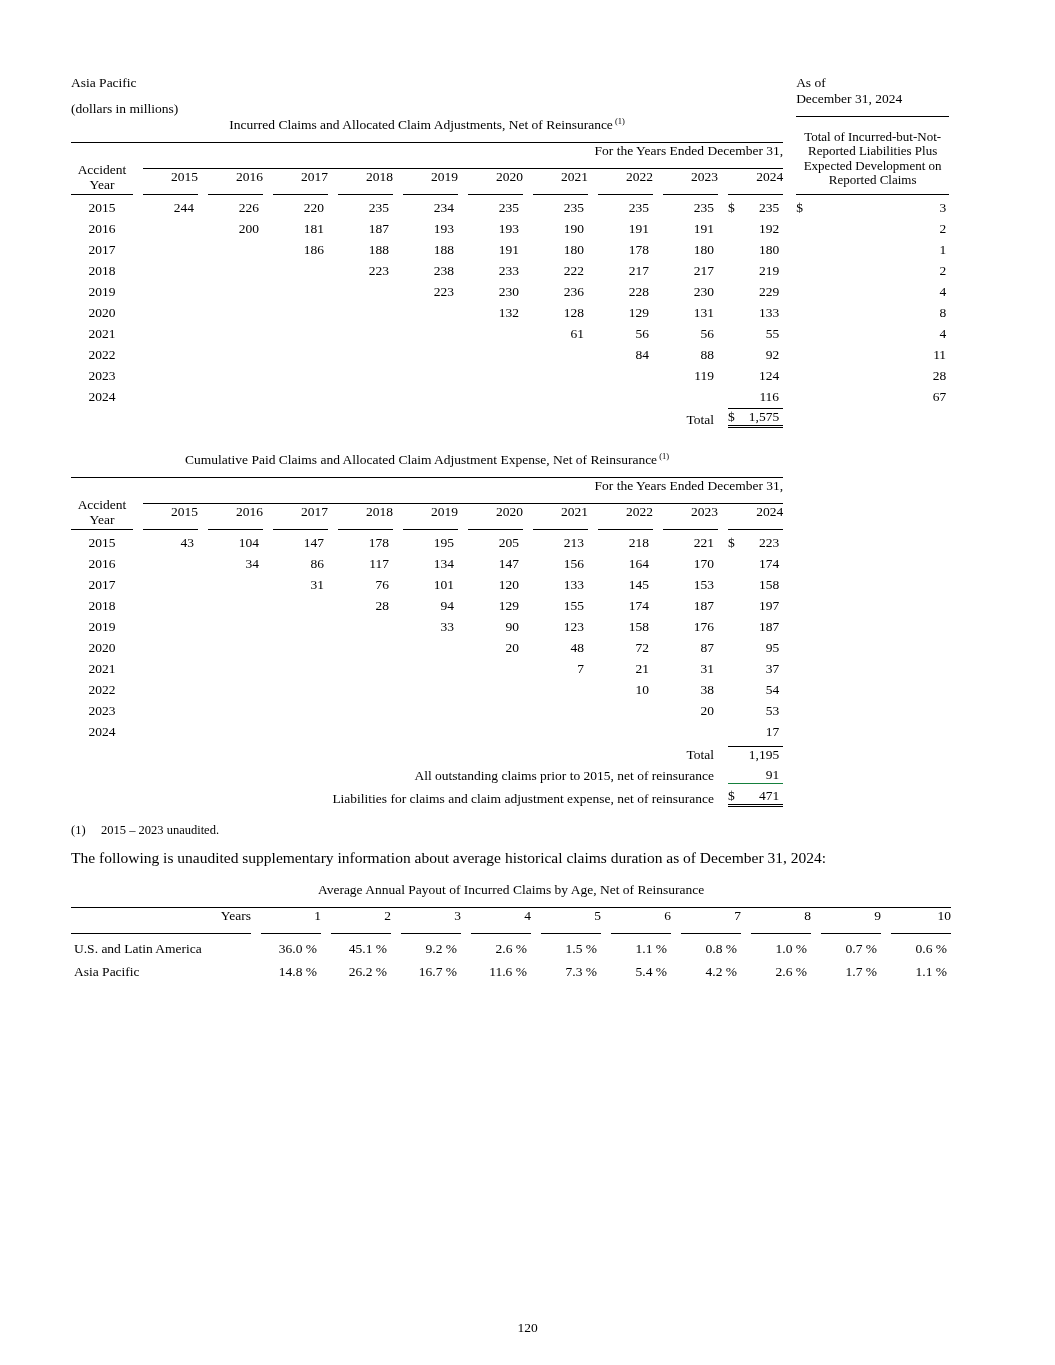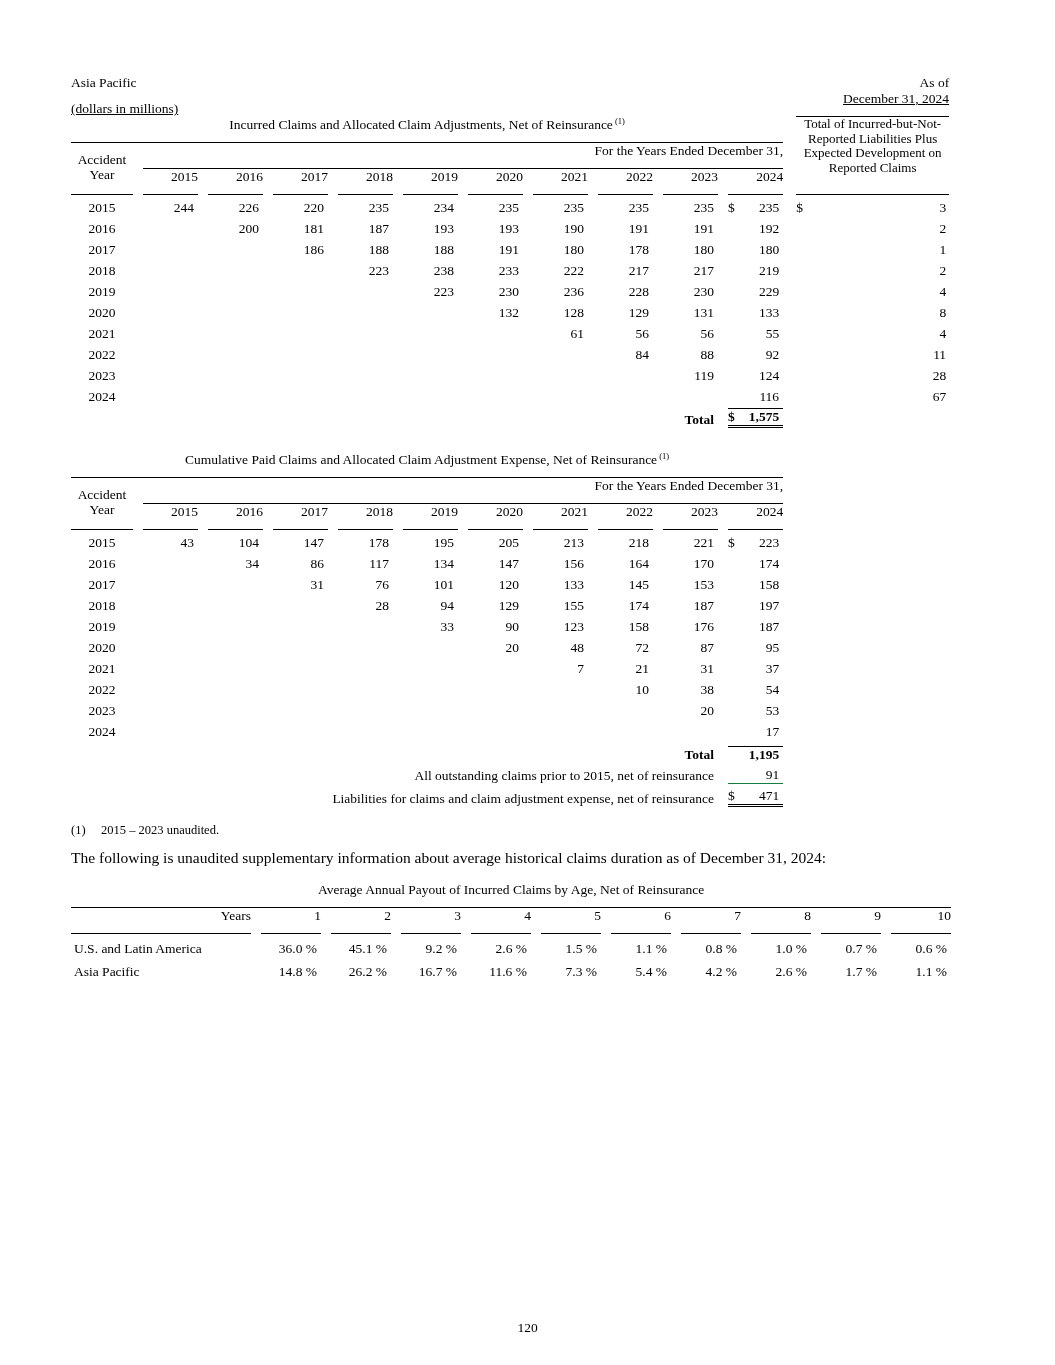--- a/index.html
+++ b/index.html
@@ -39,37 +39,37 @@
   .money.ibnr{margin-left:13px;padding-right:3px;}
   .ay{text-align:center;}
   .lbl{text-align:left;padding-left:3px;}
   .topline{border-top:1px solid #000;}
   .ulb{border-bottom:1px solid #15803d;}
   .dbl{border-bottom:3px double #000;}
 
   
   .t1 tr,.t2 tr{height:21px;}
   tr.r-meta1{height:19px;}
-  tr.r-meta2{height:21px;text-decoration:underline;}
+  tr.r-meta2{height:21px;}
   tr.r-title{height:22px;}
   tr.r-fy{height:19px;}
   tr.r-years{height:20px;}
-  tr.total-row{height:23px;font-weight:bold;}
+  tr.total-row{height:23px;}
   tr.bottom-row{height:21px;}
   tr.liab-row{height:23px;}
   .t3 tr{height:23px;}
   .t3 tr.r-title3{height:22px;}
   .t3 tr.r-h3{height:21px;}
 
   .ttl{text-align:center;}
   sup.fnref{font-size:8.5px;vertical-align:super;line-height:0;margin-left:2px;}
-  .ayh{text-align:center;line-height:15px;padding-bottom:12px;}
-  .ibnr-h{text-align:center;line-height:14.6px;font-size:13px;padding-bottom:19px;}
+  .ayh{text-align:center;line-height:15px;padding-bottom:2px;}
+  .ibnr-h{text-align:center;line-height:14.6px;font-size:13px;padding-bottom:6px;}
   .ibnr-h span{display:block;}
-  .asof{text-align:right;}
+  .asof{text-align:left;}
 
   .footnote{margin-top:16px;font-size:12.5px;}
   .fn-marker{display:inline-block;width:30px;}
   .para{margin-top:11px;font-size:15.5px;font-family:Liberation Serif, serif;}
 
   .pageno{position:absolute;left:0;right:0;top:1320px;text-align:center;font-size:13.5px;}
 </style>
 </head>
 <body>
 

